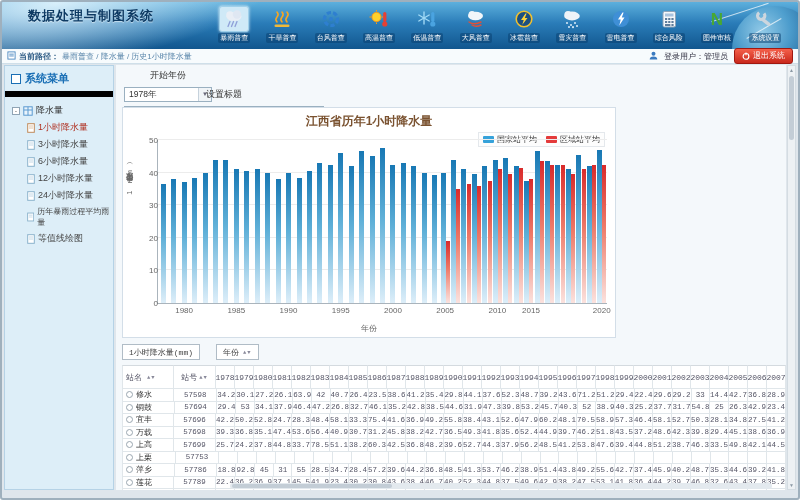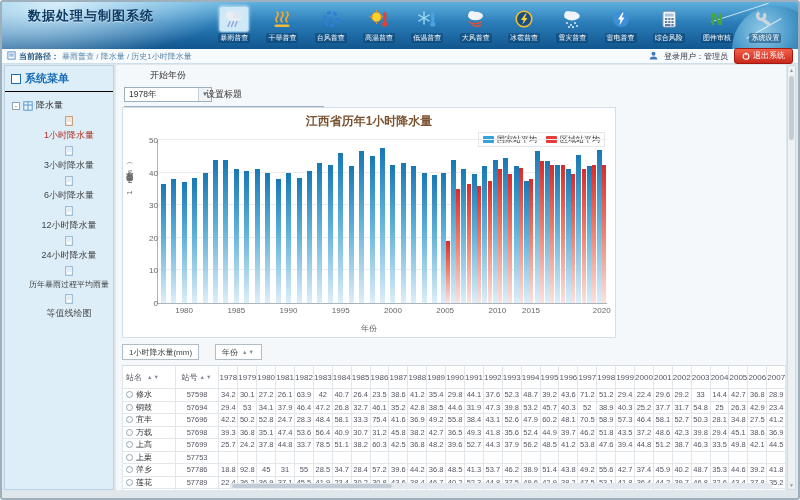--- a/index.html
+++ b/index.html
@@ -36,28 +36,28 @@
   .crumb-path { color:#5b87ab; }
   #statusbar .right { margin-left:auto; display:flex; align-items:center; gap:6px; }
   .login-text { color:#334; font-size:8px; }
   .logout-btn { display:flex; align-items:center; gap:3px; background:linear-gradient(180deg,#f4604a,#c9281c);
                 color:#fff; font-size:8px; padding:1px 7px 2px; border-radius:3px; border:1px solid #a01810; cursor:pointer; }
 
   
   #sidebar { position:absolute; left:2px; top:63px; width:110px; bottom:8px; background:#ddeef8;
              border:1px solid #b5d2e6; }
   .sb-title { display:flex; align-items:center; gap:4px; padding:5px 6px; color:#1a6fb5; font-weight:bold;
-              font-size:11px; border-bottom:1px solid #000000; }
+              font-size:11px; border-bottom:6px solid #000000; }
   .sb-title .sq { width:10px; height:10px; border:1px solid #1a6fb5; background:#fff; display:inline-block; }
   .tree { padding:5px 2px; font-size:9px; color:#333; }
   .tree-parent { display:flex; align-items:center; gap:3px; padding:2px 0 2px 5px; cursor:pointer; }
   .expander { width:8px; height:8px; border:1px solid #8fa4b5; background:#fff; font-size:7px; line-height:6px;
               text-align:center; color:#555; }
   .palette { width:9px; height:9px; border-radius:50%; background:conic-gradient(#e04030,#f0c020,#40a040,#3070d0,#e04030); }
-  .tree-child { display:flex; align-items:center; gap:3px; padding:2px 0 2px 20px; cursor:pointer; color:#444;flex-direction:column; }
+  .tree-child { display:flex; align-items:center; gap:3px; padding:2px 0 2px 20px; cursor:pointer; color:#444; }
   .tree-child.selected { color:#b03020; }
 
   
   #main { position:absolute; left:114px; top:63px; right:12px; bottom:8px; background:#f4f8fb; }
   .ctrl-row { position:absolute; left:8px; display:flex; align-items:center; gap:5px; font-size:9px; color:#333;flex-direction:column; }
   #ctrl1 { top:4px; } #ctrl2 { top:23px; }
   .select { width:88px; height:15px; border:1px solid #9ab0c0; background:#fff; display:flex; align-items:center;
             justify-content:space-between; padding:0 0 0 4px; font-size:8.5px; cursor:pointer; }
   .select .arrow { font-size:6px; color:#667; border-left:1px solid #c6d2dc; padding:0 3px; line-height:13px; background:#f0f4f7; }
   .note-red { color:#d83018; font-size:8px; }
@@ -82,21 +82,21 @@
           border-bottom:1px solid #aab4bc; }
   .gridline { position:absolute; left:0; width:100%; height:1px; background:#ececec; }
   .ytick { position:absolute; right:100%; transform:translateY(50%); font-size:8px; color:#666; }
   .xtick { position:absolute; top:100%; margin-top:3px; transform:translateX(-50%); font-size:8px; color:#666; }
   .bar { position:absolute; bottom:0; }
   .ylabel { position:absolute; left:2px; top:60px; writing-mode:vertical-rl; transform:rotate(180deg);
             font-size:7.5px; color:#666; letter-spacing:1px; }
   .xlabel { position:absolute; bottom:3px; width:100%; text-align:center; font-size:8px; color:#666; }
 
   
-  #table-area { position:absolute; left:6px; top:278px; right:0; bottom:0; overflow:hidden; }
+  #table-area { position:absolute; left:6px; top:278px; right:0; bottom:0; overflow:hidden;font-family:Liberation Mono, monospace; }
   .tbl-ctrl { display:flex; align-items:center; height:18px; gap:16px; }
   .tbl-box { border:1px solid #b0bcc6; background:#fff; font-size:8px; color:#444; padding:1.5px 6px;
              display:flex; align-items:center; gap:4px; cursor:pointer; }
   .sort-arrows { font-size:5.5px; color:#889; letter-spacing:1px; }
   #tbl { margin-top:4px; }
   .tr { display:flex; }
   .th, .td { border-right:1px solid #e0e6ea; border-bottom:1px solid #e0e6ea; background:#fff;
              display:flex; align-items:center; justify-content:center; }
   .th { height:24px; font-size:8px; color:#556; border-top:1px solid #d4dadf; }
   .td { height:12.5px; font-size:7.5px; color:#556; }

